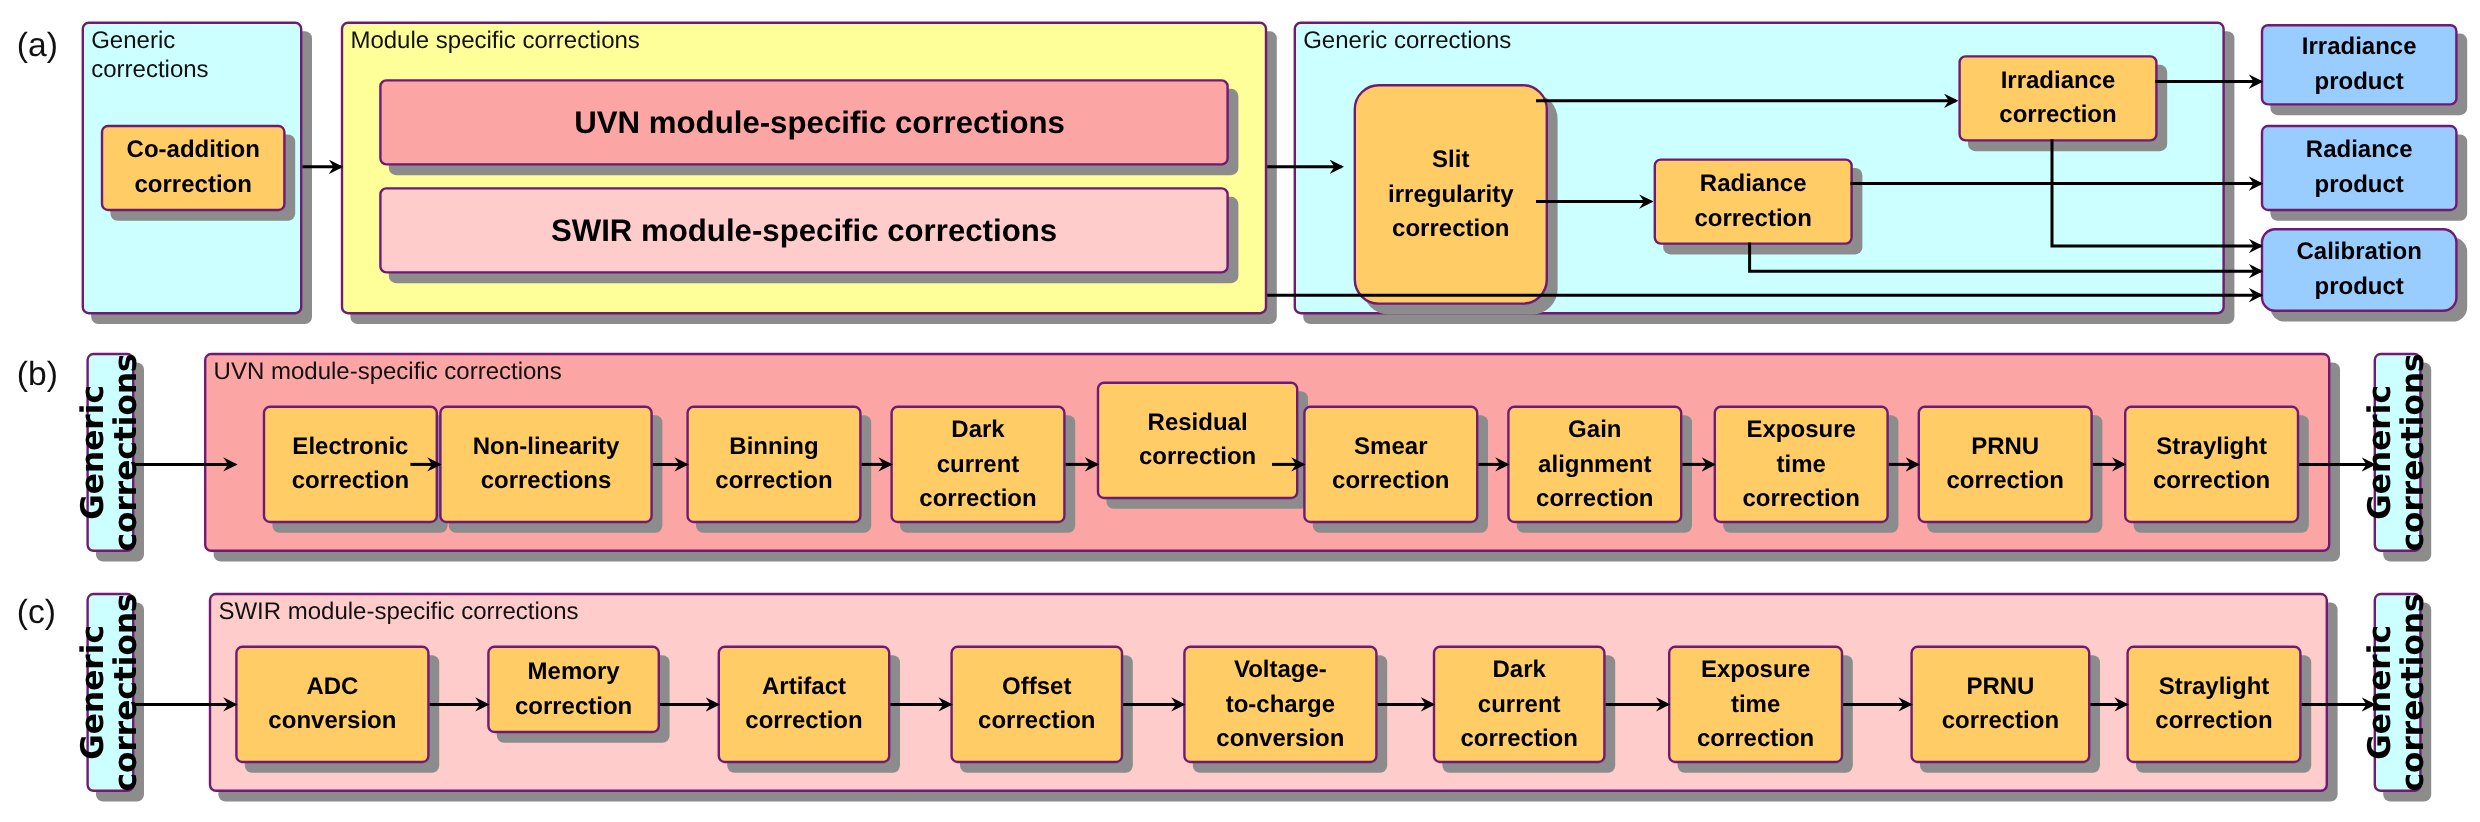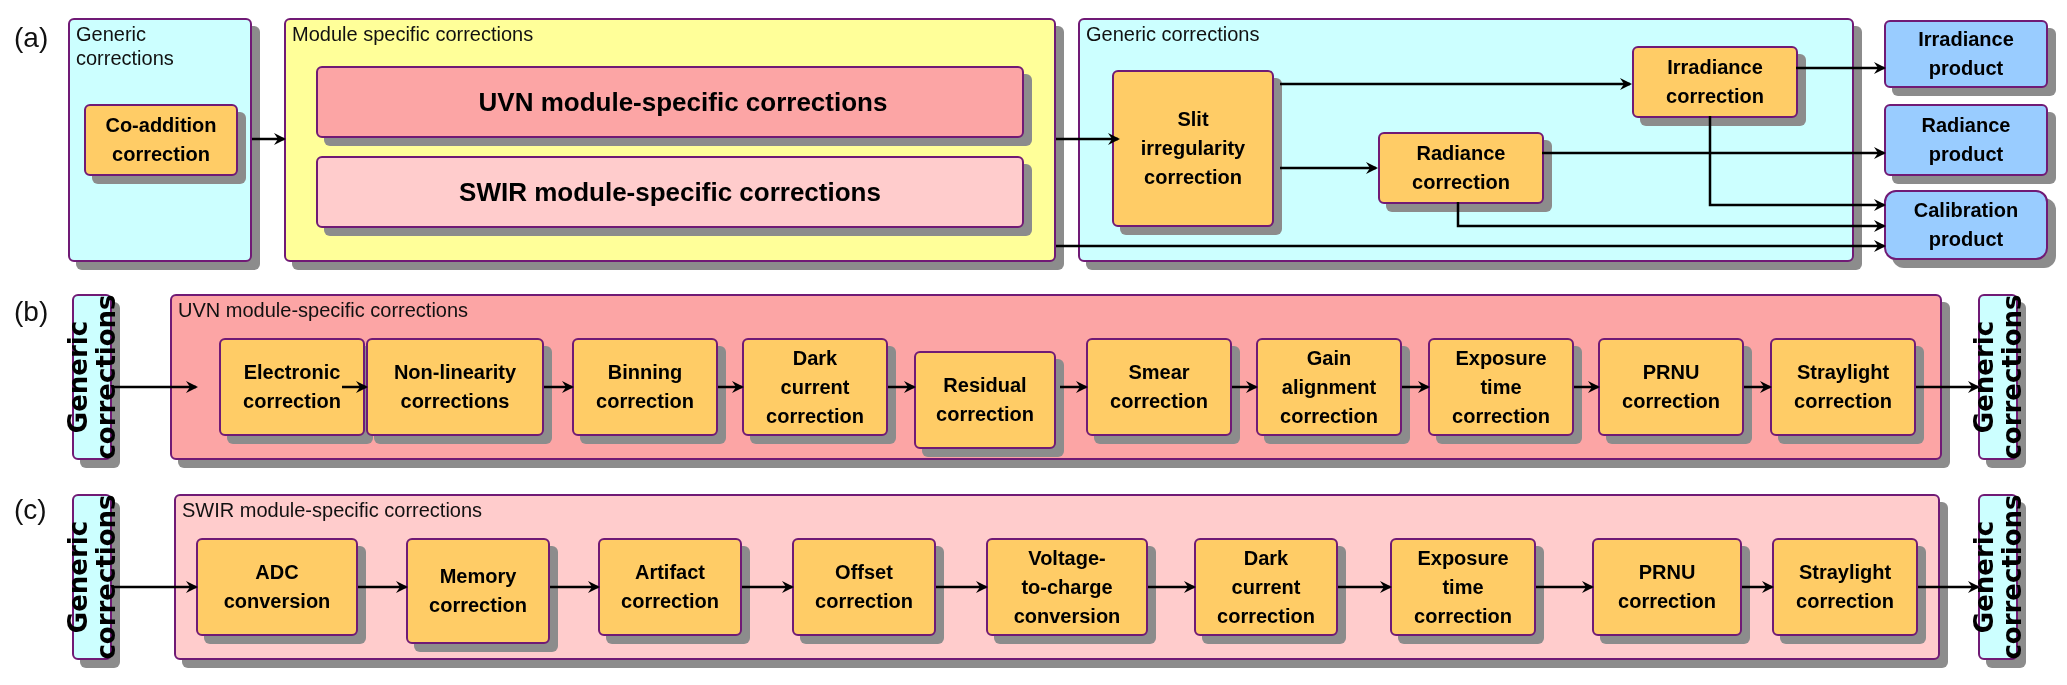--- a/index.html
+++ b/index.html
@@ -31,21 +31,21 @@
 </div>
 
 <div class="box yellow" style="left:284px;top:18px;width:772px;height:244px;">
   <div class="title">Module specific corrections</div>
   <div class="box green step" style="left:30px;top:46px;width:708px;height:72px;font-size:26px;">UVN module-specific corrections</div>
   <div class="box pink step" style="left:30px;top:136px;width:708px;height:72px;font-size:26px;">SWIR module-specific corrections</div>
 </div>
 
 <div class="box cyan" style="left:1078px;top:18px;width:776px;height:244px;">
   <div class="title">Generic corrections</div>
-  <div class="box orange step" style="left:32px;top:50px;width:162px;height:157px;">Slit
+  <div class="box orange step" style="left:48px;top:50px;width:162px;height:184px;border-radius:21px;">Slit
 irregularity
 correction</div>
   <div class="box orange step" style="left:298px;top:112px;width:166px;height:72px;">Radiance
 correction</div>
   <div class="box orange step" style="left:552px;top:26px;width:166px;height:72px;">Irradiance
 correction</div>
 </div>
 
 <div class="box blue step" style="left:1884px;top:20px;width:164px;height:68px;">Irradiance
 product</div>
@@ -65,21 +65,21 @@
 <div id="b-steps">
     <div class="box orange step" style="left: 196px; top: 338px; width: 146px; height: 98px; margin-left: 23px;">Electronic
 correction</div>
     <div class="box orange step" style="left: 366px; top: 338px; width: 178px; height: 98px;">Non-linearity
 corrections</div>
     <div class="box orange step" style="left: 572px; top: 338px; width: 146px; height: 98px;">Binning
 correction</div>
     <div class="box orange step" style="left: 742px; top: 338px; width: 146px; height: 98px;">Dark
 current
 correction</div>
-    <div class="box orange step" style="left: 914px; top: 351px; width: 142px; height: 98px;">Residual
+    <div class="box orange step" style="left: 914px; top: 318px; width: 168px; height: 98px;">Residual
 correction</div>
     <div class="box orange step" style="left: 1086px; top: 338px; width: 146px; height: 98px;">Smear
 correction</div>
     <div class="box orange step" style="left: 1256px; top: 338px; width: 146px; height: 98px;">Gain
 alignment
 correction</div>
     <div class="box orange step" style="left: 1428px; top: 338px; width: 146px; height: 98px;">Exposure
 time
 correction</div>
     <div class="box orange step" style="left: 1598px; top: 338px; width: 146px; height: 98px;">PRNU
@@ -96,21 +96,21 @@
 <div class="box cyan vert" style="left:72px;top:494px;width:40px;height:166px;">
   <span>Generic
 corrections</span>
 </div>
 <div class="box pink" style="left:174px;top:494px;width:1766px;height:166px;">
   <div class="title">SWIR module-specific corrections</div>
 </div>
 <div id="c-steps">
     <div class="box orange step" style="left: 196px; top: 538px; width: 162px; height: 98px;">ADC
 conversion</div>
-    <div class="box orange step" style="left: 406px; top: 538px; width: 144px; height: 106px;">Memory
+    <div class="box orange step" style="left: 406px; top: 538px; width: 144px; height: 73px;">Memory
 correction</div>
     <div class="box orange step" style="left: 598px; top: 538px; width: 144px; height: 98px;">Artifact
 correction</div>
     <div class="box orange step" style="left: 792px; top: 538px; width: 144px; height: 98px;">Offset
 correction</div>
     <div class="box orange step" style="left: 986px; top: 538px; width: 162px; height: 98px;">Voltage-
 to-charge
 conversion</div>
     <div class="box orange step" style="left: 1194px; top: 538px; width: 144px; height: 98px;">Dark
 current

